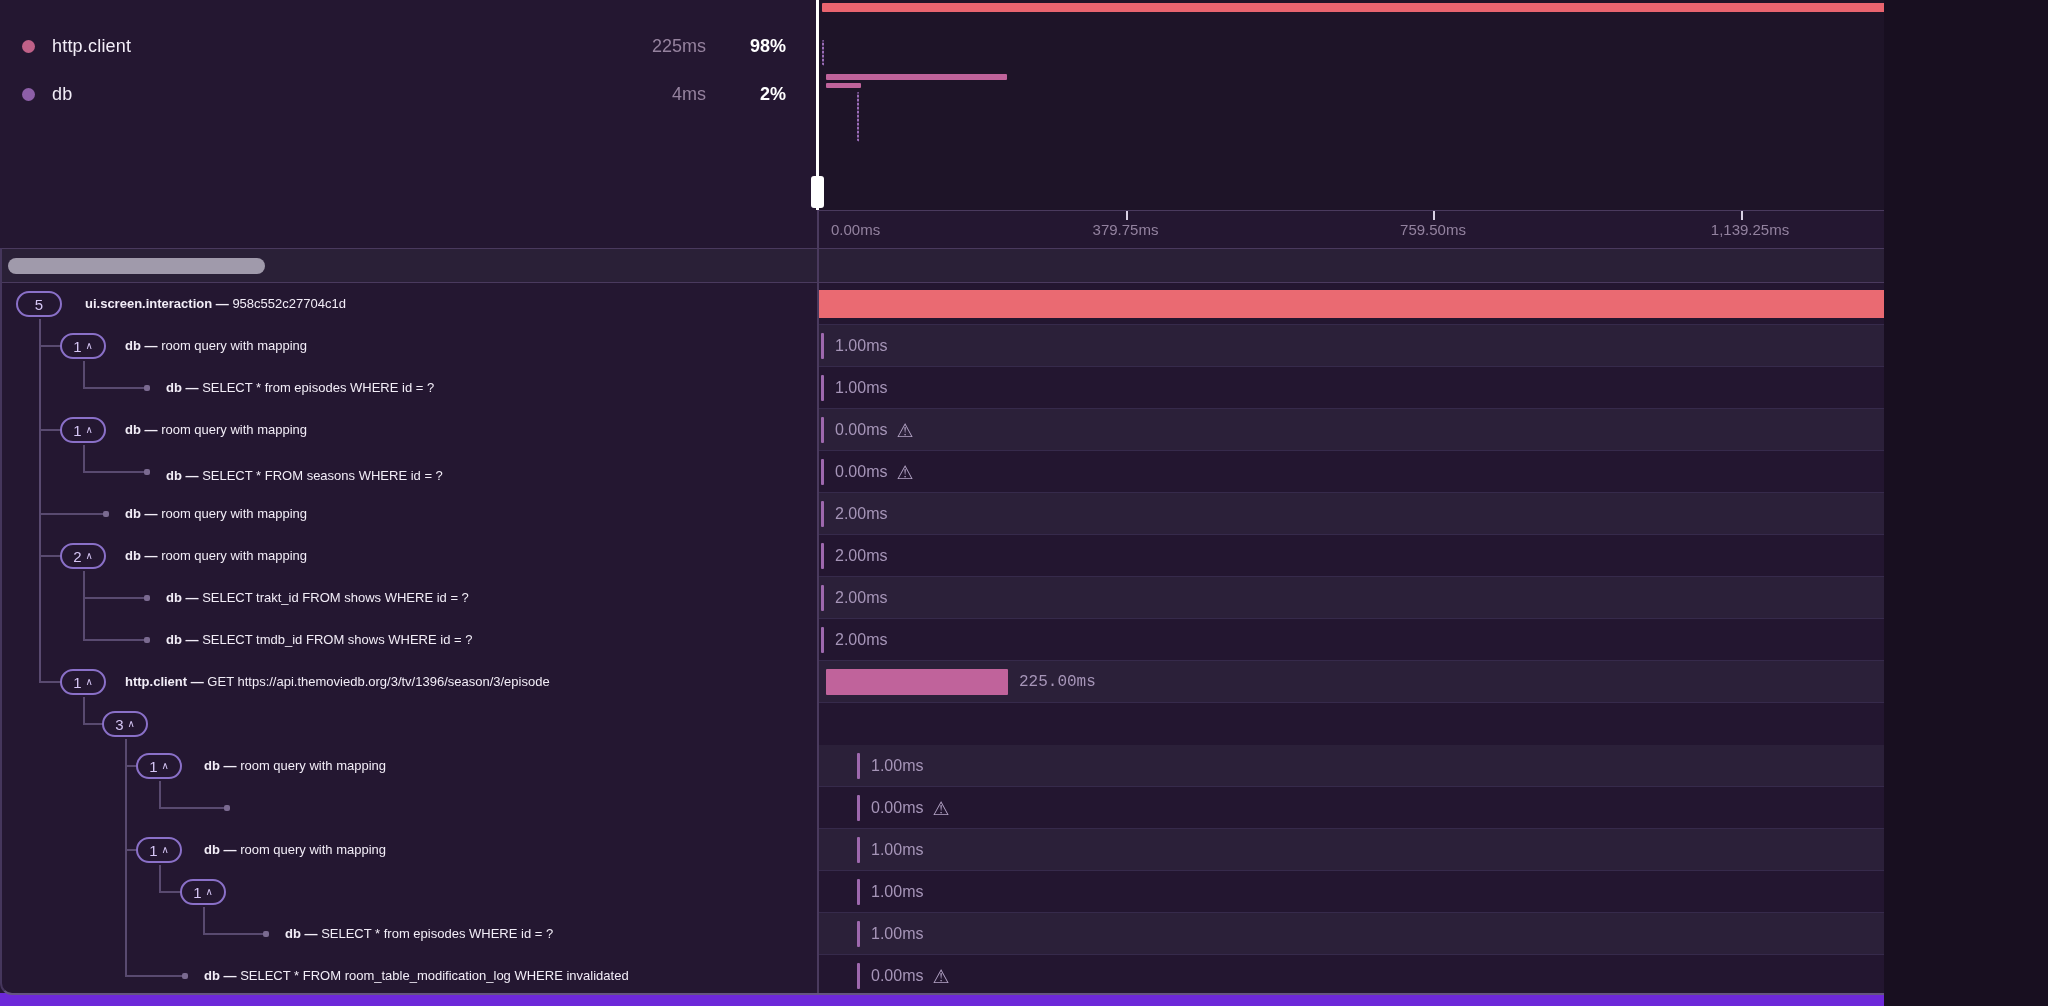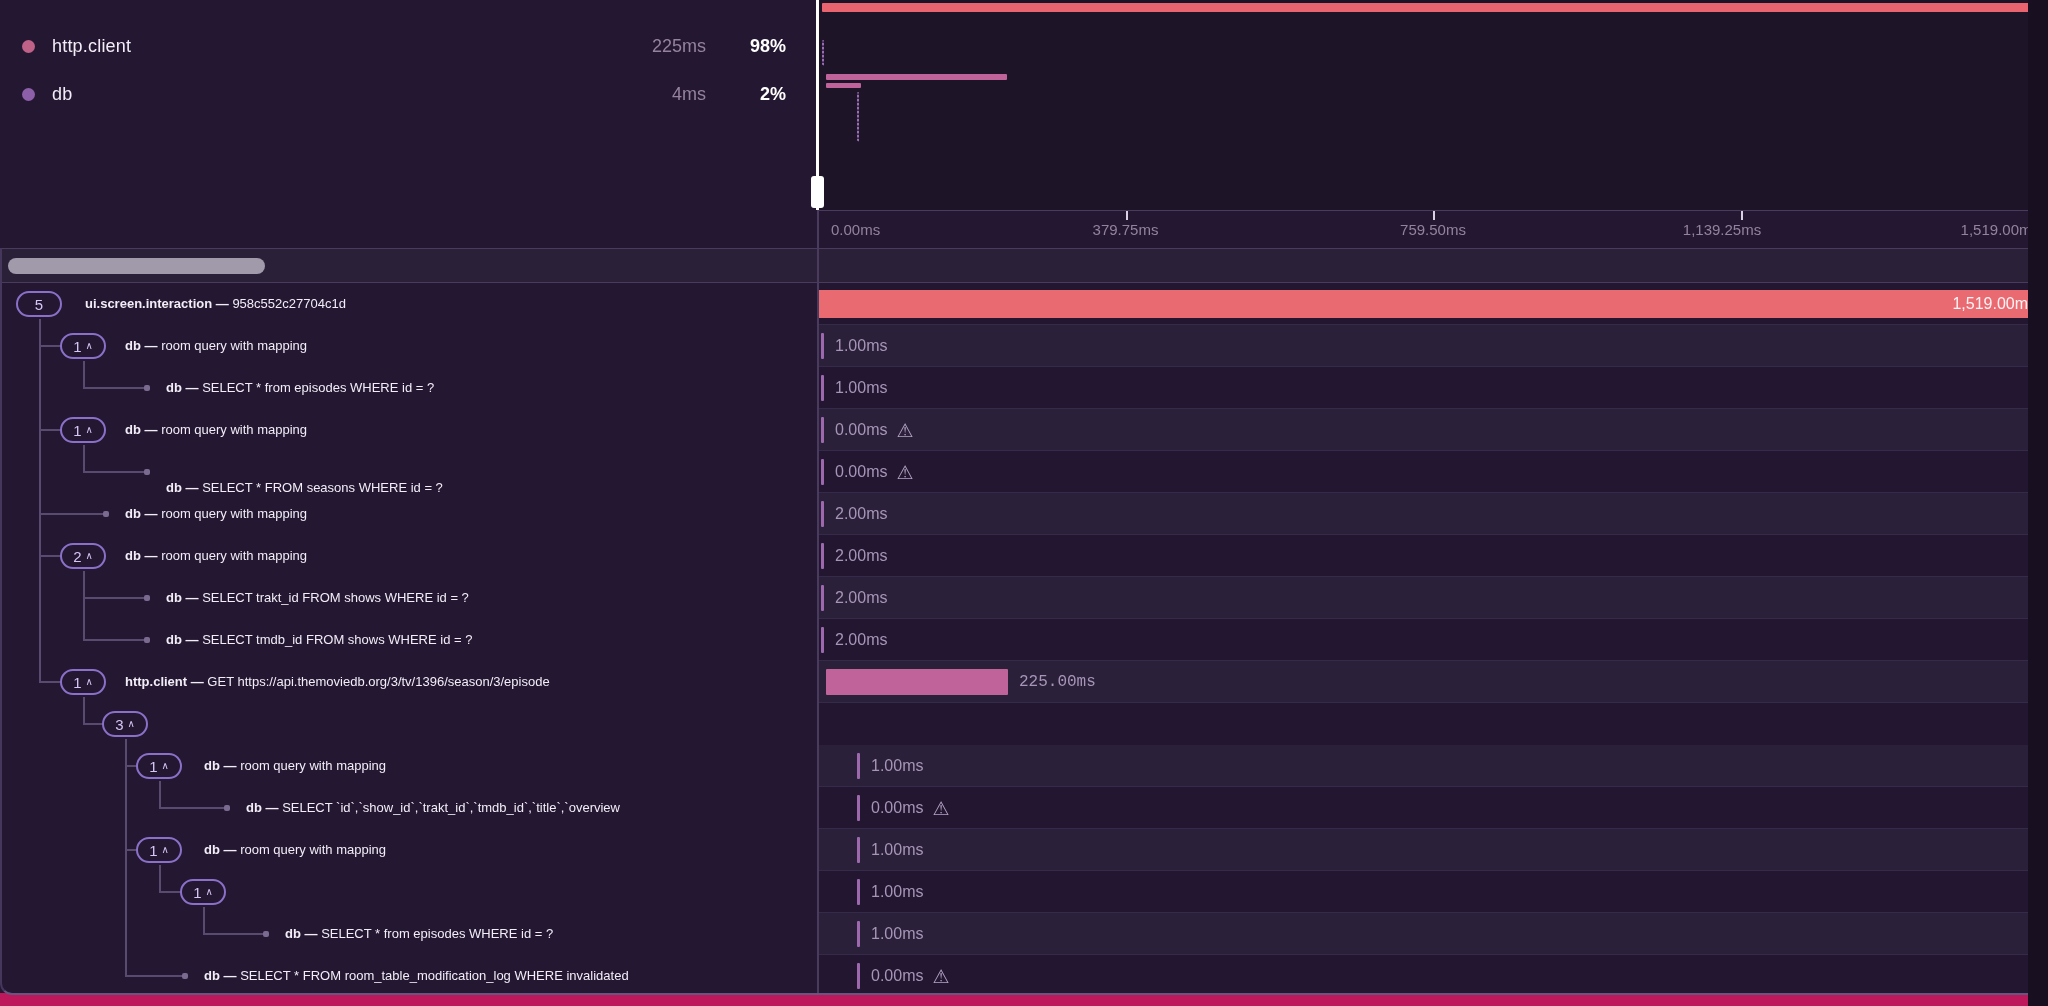--- a/index.html
+++ b/index.html
@@ -1,17 +1,17 @@
 <!DOCTYPE html>
 <html><head>
 <meta charset="utf-8">
 <style>
   html,body{margin:0;padding:0;background:#180f20;}
   *{box-sizing:border-box;}
-  .app{position:relative;width:2028px;height:1006px;background:#be185d;overflow:hidden;
+  .app{position:relative;width:1884px;height:1006px;background:#6d28d9;overflow:hidden;
        font-family:"Liberation Sans","DejaVu Sans",sans-serif;text-align:center;}
 
   
   .legend{position:absolute;left:0;top:0;width:818px;height:248px;background:#241731;}
   .legend-item{position:absolute;left:0;width:818px;height:38px;display:flex;align-items:center;}
   .legend-dot{width:13px;height:13px;border-radius:50%;margin-left:22px;flex:0 0 auto;}
   .legend-name{margin-left:17px;font-size:18px;color:#f2edf7;letter-spacing:.2px;}
   .legend-val{position:absolute;right:1342px;font-size:18px;color:#95829e;}
   .legend-pct{position:absolute;right:1262px;font-size:18px;color:#ffffff;font-weight:700;}
   .legend-item .legend-val{right:112px;}
@@ -107,21 +107,21 @@
       <div class="vp-grip"></div>
     </div>
   </div>
 
   <div class="axis" id="axis">
       <span class="axis-label" style="left: 13px;">0.00ms</span>
       <span class="axis-label" style="left: 307.5px; transform: translateX(-50%);">379.75ms</span>
       <div class="axis-tick" style="left: 307.5px;"></div>
       <span class="axis-label" style="left: 615px; transform: translateX(-50%);">759.50ms</span>
       <div class="axis-tick" style="left: 615px;"></div>
-      <span class="axis-label" style="left: 904px; transform: translateX(-50%);">1,139.25ms</span>
+      <span class="axis-label" style="left: 932px; transform: translateX(-50%);">1,139.25ms</span>
       <div class="axis-tick" style="left: 922.5px;"></div>
       <span class="axis-label" style="right: 9px;">1,519.00ms</span>
       <div class="axis-tick" style="left: 1226px;"></div>
     </div>
 
   <div class="hstrip">
     <div class="hthumb"></div>
   </div>
 
   <div class="tree" id="tree">
@@ -141,21 +141,21 @@
       <div class="tree-row" style="top: 84px;">
         <span class="tree-label" style="left: 166px;"><span class="op">db </span><span class="op">— </span><span>SELECT * from episodes WHERE id = ?</span></span>
       </div>
       <div class="tree-row" style="top: 126px;">
         <span class="badge" style="left: 60px;">
           <span>1</span>
           <span class="caret">∧</span>
         </span>
         <span class="tree-label" style="left: 125px;"><span class="op">db </span><span class="op">— </span><span>room query with mapping</span></span>
       </div>
-      <div class="tree-row" style="top: 184px;">
+      <div class="tree-row" style="top: 172px;">
         <span class="tree-label" style="left: 166px;"><span class="op">db </span><span class="op">— </span><span>SELECT * FROM seasons WHERE id = ?</span></span>
       </div>
       <div class="tree-row" style="top: 210px;">
         <span class="tree-label" style="left: 125px;"><span class="op">db </span><span class="op">— </span><span>room query with mapping</span></span>
       </div>
       <div class="tree-row" style="top: 252px;">
         <span class="badge" style="left: 60px;">
           <span>2</span>
           <span class="caret">∧</span>
         </span>
@@ -179,23 +179,20 @@
           <span>3</span>
           <span class="caret">∧</span>
         </span>
       </div>
       <div class="tree-row" style="top: 462px;">
         <span class="badge" style="left: 136px;">
           <span>1</span>
           <span class="caret">∧</span>
         </span>
         <span class="tree-label" style="left: 204px;"><span class="op">db </span><span class="op">— </span><span>room query with mapping</span></span>
-      </div>
-      <div class="tree-row" style="top: 504px;">
-        <span class="tree-label" style="left: 246px;"><span class="op">db </span><span class="op">— </span><span>SELECT `id`,`show_id`,`trakt_id`,`tmdb_id`,`title`,`overview</span></span>
       </div>
       <div class="tree-row" style="top: 546px;">
         <span class="badge" style="left: 136px;">
           <span>1</span>
           <span class="caret">∧</span>
         </span>
         <span class="tree-label" style="left: 204px;"><span class="op">db </span><span class="op">— </span><span>room query with mapping</span></span>
       </div>
       <div class="tree-row" style="top: 588px;">
         <span class="badge" style="left: 180px;">

